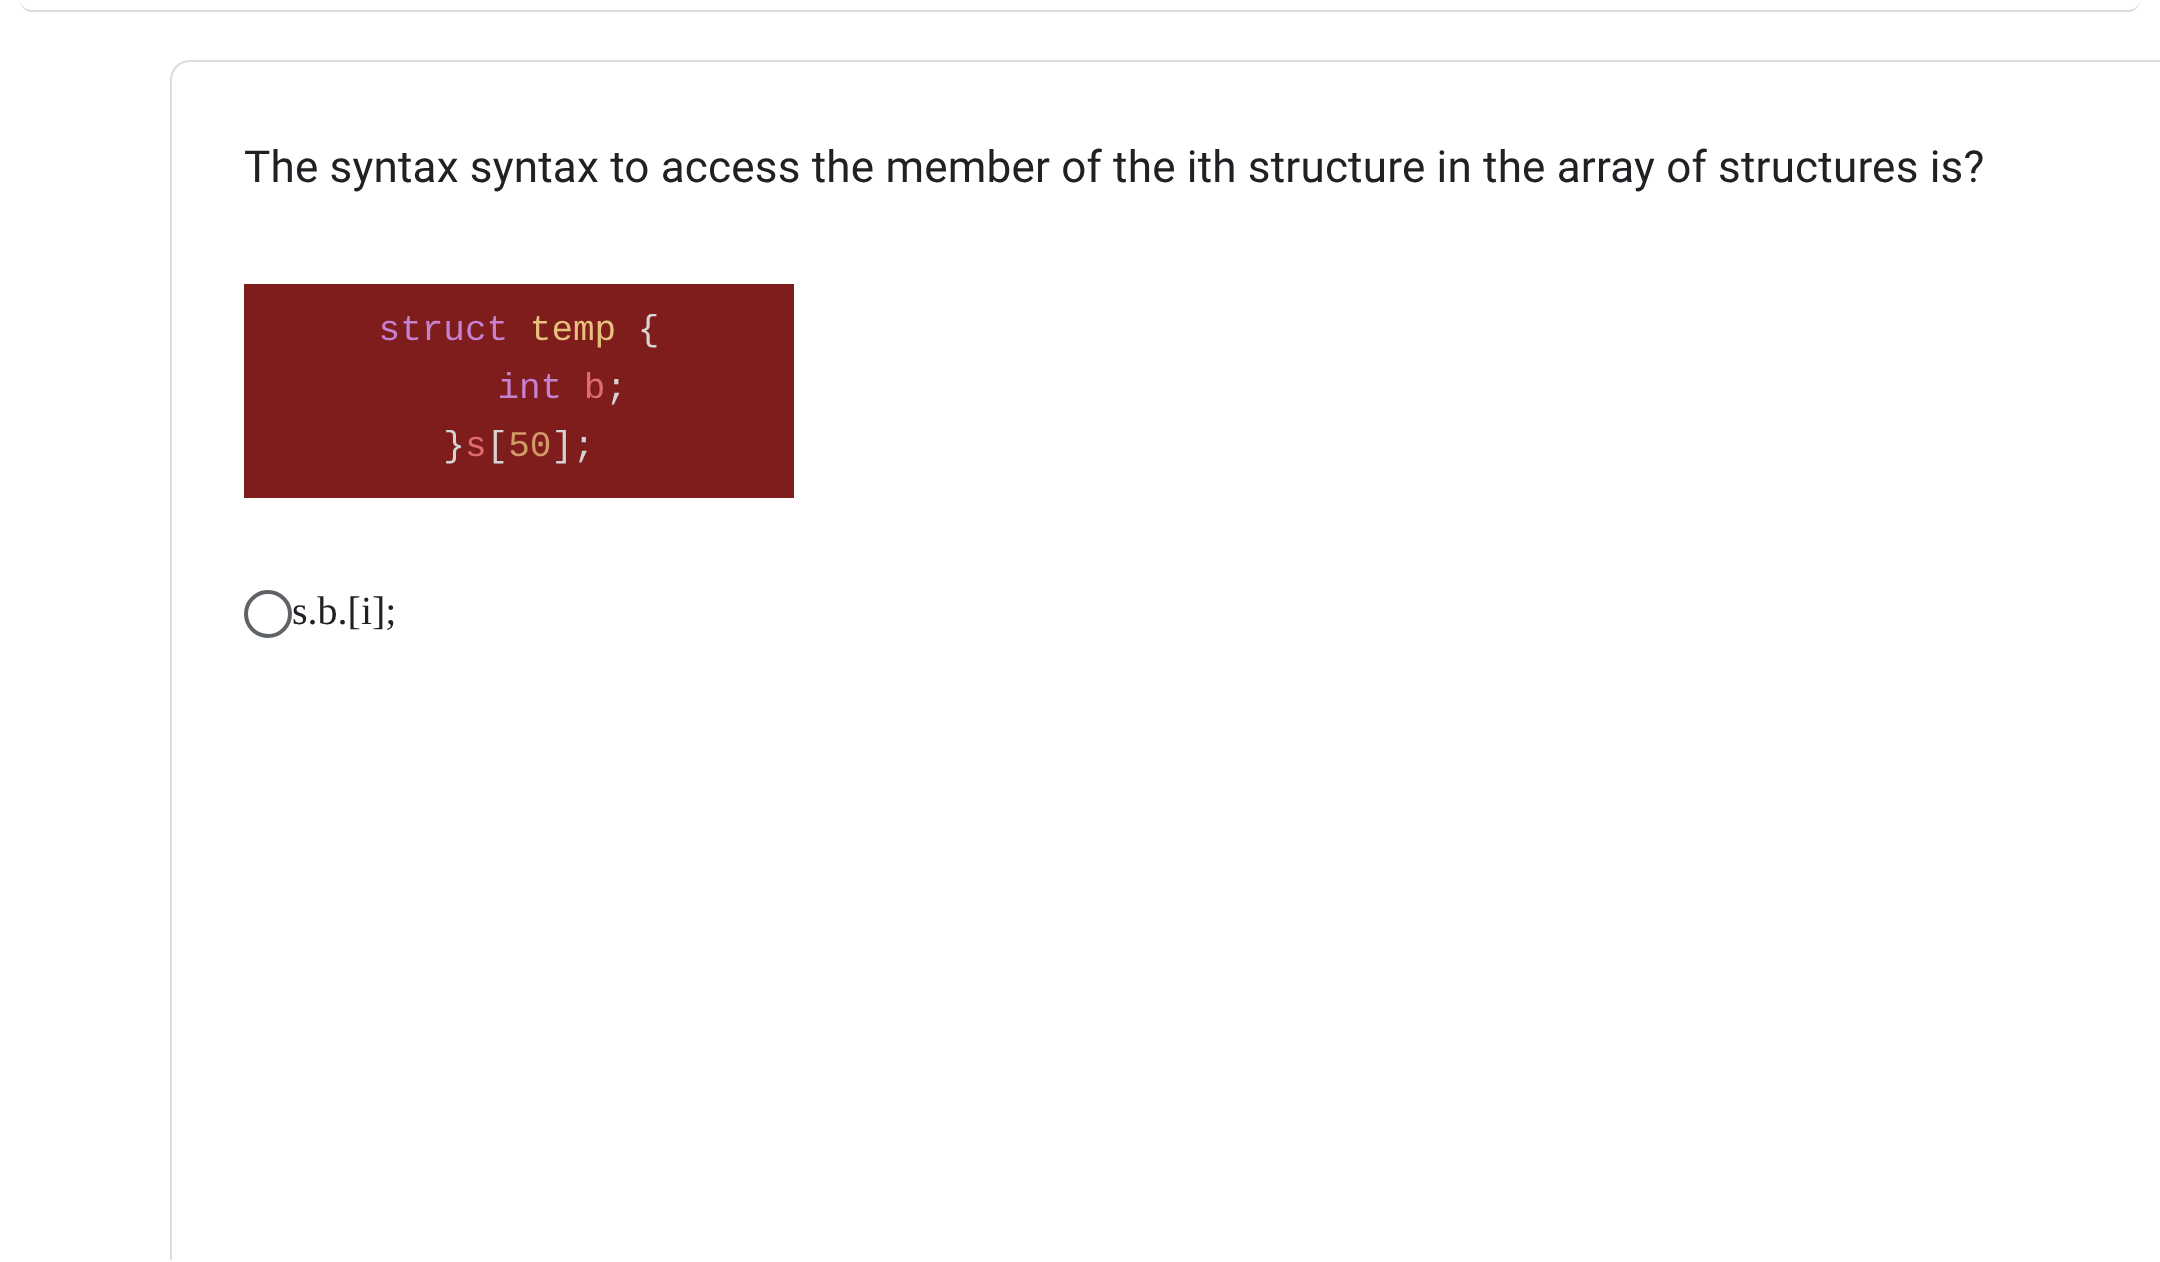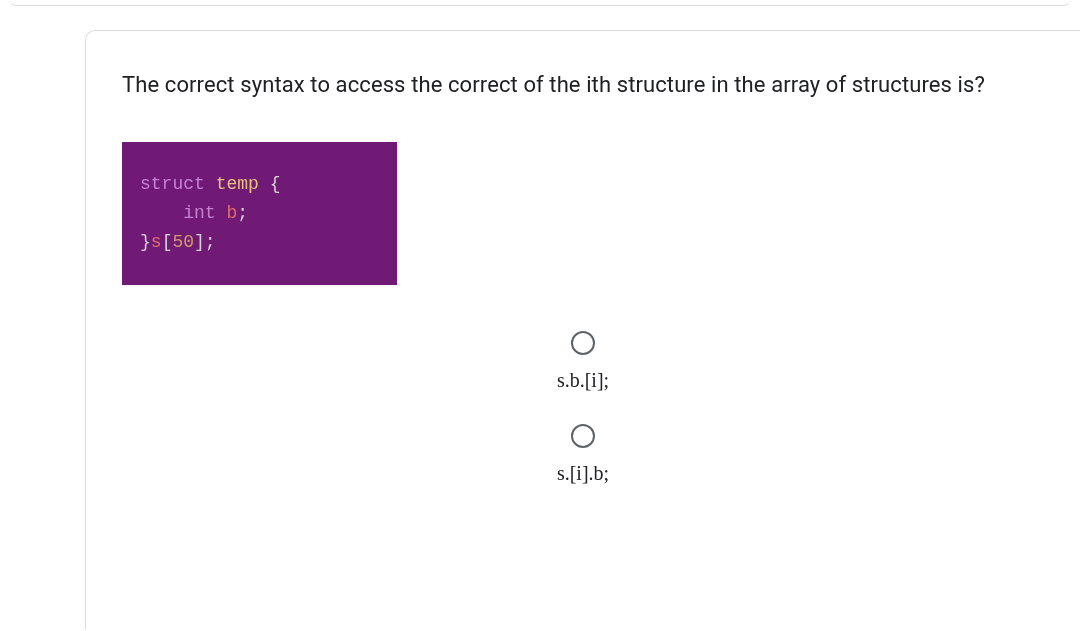--- a/index.html
+++ b/index.html
@@ -28,49 +28,49 @@
   }
   .question-text {
     font-size: 22px;
     line-height: 1.6;
     color: #202124;
     margin: 0 0 40px 0;
     font-weight: 400;
     letter-spacing: 0.1px;
   }
   .code-block {
-    background: #701a75;
+    background: #7f1d1d;
     color: #e0e0e0;
     font-family: "Consolas", "Menlo", "Courier New", monospace;
     font-size: 18px;
     line-height: 1.6;
-    padding: 28px 18px;
+    padding: 10px 18px;
     display: inline-block;
     width: 275px;
     margin-bottom: 30px;
     white-space: pre;
+    text-align: center;
   }
   .kw-struct { color: #c681d1; }
   .kw-type   { color: #c681d1; }
   .name      { color: #e6c17c; }
   .punct     { color: #d4d4d4; }
   .var       { color: #e06c6c; }
   .num       { color: #d19a66; }
   .options {
     display: flex;
     flex-direction: column;
     gap: 0;
   }
   .option {
     display: flex;
     align-items: center;
-    gap: 14px;
+    gap: 0;
     padding: 16px 0;
     cursor: pointer;
-    flex-direction: column;
   }
   .radio {
     width: 24px;
     height: 24px;
     border: 2px solid #5f6368;
     border-radius: 50%;
     flex-shrink: 0;
     background: transparent;
   }
   .option-label {
@@ -79,30 +79,26 @@
     color: #202124;
   }
 </style>
 </head>
 <body>
 
 <div class="top-border"></div>
 
 <div class="card">
 
-  <p class="question-text">The correct syntax to access the correct of the ith structure in the array of structures is?</p>
+  <p class="question-text">The syntax syntax to access the member of the ith structure in the array of structures is?</p>
 
   <div class="code-block"><span class="kw-struct">struct</span> <span class="name">temp</span> <span class="punct">{</span>
 <span>    </span><span class="kw-type">int</span> <span class="var">b</span><span class="punct">;</span>
 <span class="punct">}</span><span class="var">s</span><span class="punct">[</span><span class="num">50</span><span class="punct">];</span></div>
 
   <div class="options">
     <div class="option">
       <div class="radio"></div>
       <span class="option-label">s.b.[i];</span>
     </div>
-    <div class="option">
-      <div class="radio"></div>
-      <span class="option-label">s.[i].b;</span>
-    </div>
   </div>
 
 </div>
 
 </body></html>

